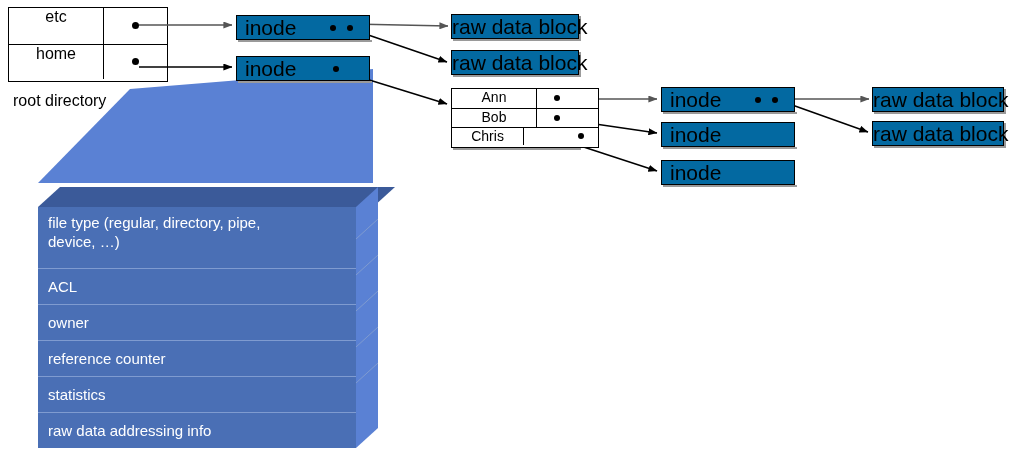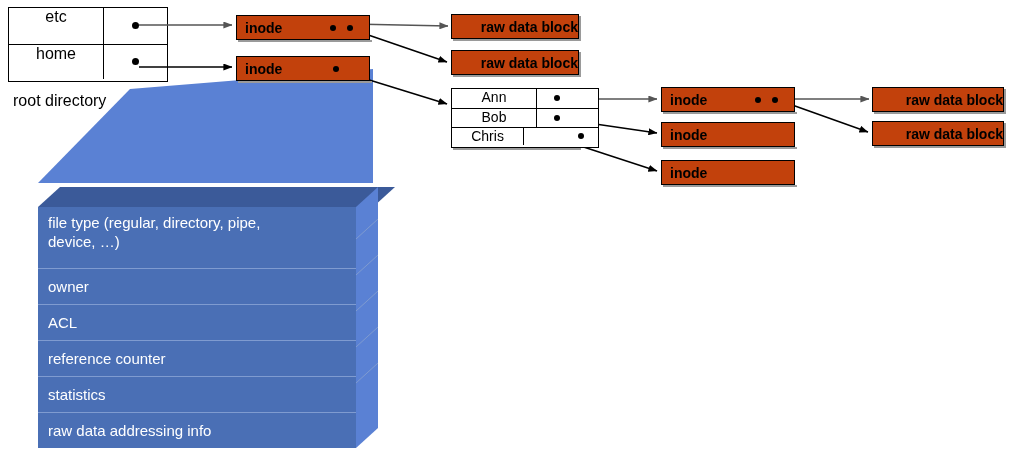--- a/index.html
+++ b/index.html
@@ -1,22 +1,22 @@
 <!DOCTYPE html>
 <html><head>
 <meta charset="utf-8">
 <style>
   html,body{margin:0;padding:0;background:#ffffff;}
   body{font-family:"Liberation Sans","DejaVu Sans",sans-serif;}
   #stage{position:relative;width:1017px;height:464px;background:#ffffff;overflow:hidden;}
 
   
-  .box{position:absolute;box-sizing:border-box;background:#c2410c;
-       border:1.6px solid #000;font-size:14px;color:#000;
-       display:flex;align-items:center;font-weight:bold;}
+  .box{position:absolute;box-sizing:border-box;background:#0369a1;
+       border:1.6px solid #000;font-size:21px;color:#000;
+       display:flex;align-items:center;}
   .box .lbl{padding-left:8px;white-space:nowrap;}
   .box.center .lbl{width:100%;text-align:right;padding-left:0;}
 
   
   .shadow{position:absolute;background:#9a9a9a;}
 
   
   .dirtable{position:absolute;box-sizing:border-box;border:1.6px solid #000;background:#fff;}
   .dirrow{display:flex;box-sizing:border-box;}
   .dirrow + .dirrow{border-top:1.6px solid #000;}
@@ -86,22 +86,22 @@
     <svg class="blk-side" style="left:330px;top:0;width:60px;height:281px;" width="60" height="281" viewBox="0 0 60 281">
       <polygon points="10,24 32,4 32,245 10,265" fill="#5a81d4"></polygon>
       <path d="M10,56 L32,36 M10,92 L32,72 M10,128 L32,108 M10,164 L32,144 M10,200 L32,180" stroke="#7f9bd0" stroke-width="1" fill="none"></path>
     </svg>
 
     <div class="blk-front" style="left:22px;top:24px;height:241px;">
       <div class="blk-row tall">
         <div>file type (regular, directory, pipe,</div>
         <div>device, …)</div>
       </div>
+      <div class="blk-row std">ACL</div>
       <div class="blk-row std">owner</div>
-      <div class="blk-row std">ACL</div>
       <div class="blk-row std">reference counter</div>
       <div class="blk-row std">statistics</div>
       <div class="blk-row std">raw data addressing info</div>
     </div>
   </div>
 
   <svg id="arrows" width="1017" height="464" viewBox="0 0 1017 464">
     <defs>
       <marker id="ah" markerWidth="9" markerHeight="7" refX="8.6" refY="3.5" orient="auto" markerUnits="userSpaceOnUse">
         <polygon points="0,0 9,3.5 0,7" fill="#000"></polygon>

